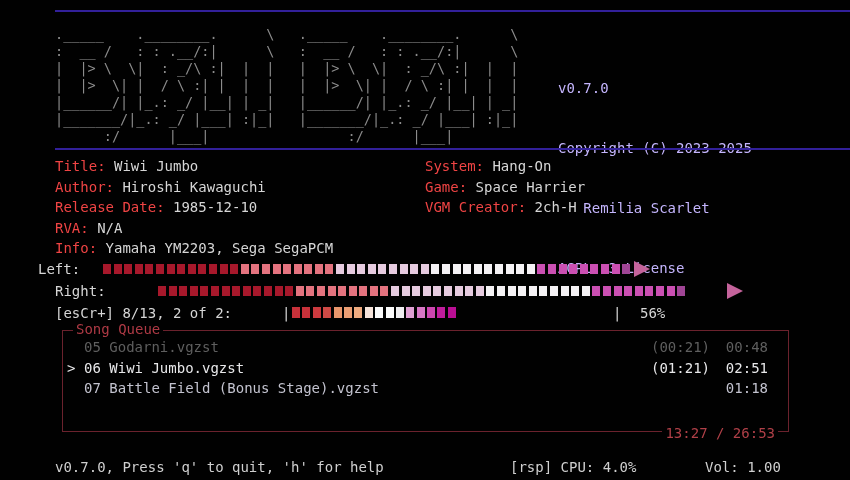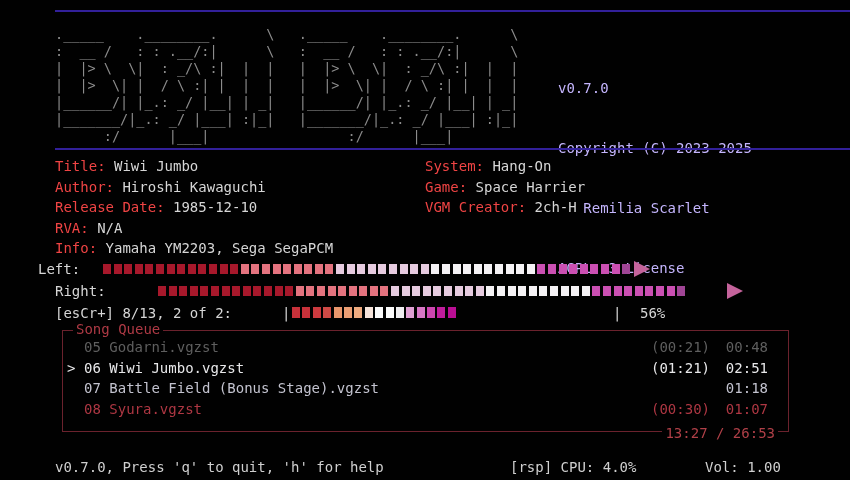--- a/index.html
+++ b/index.html
@@ -184,21 +184,20 @@
     <span class="abs" style="left:613px;">|</span>
     <span class="abs" style="left:640px;">56%</span>
   </div>
 
   <div class="queue-box">
     <span class="queue-title">Song Queue</span>
     <div id="queue-rows" style="padding-top:6px;">
         <div class="qrow tone-dim"><span class="cursor"></span><span class="qname">05 Godarni.vgzst</span><span class="qloop">(00:21)</span><span class="qtime">00:48</span></div>
         <div class="qrow tone-bright"><span class="cursor">&gt;</span><span class="qname">06 Wiwi Jumbo.vgzst</span><span class="qloop">(01:21)</span><span class="qtime">02:51</span></div>
         <div class="qrow tone-soft"><span class="cursor"></span><span class="qname">07 Battle Field (Bonus Stage).vgzst</span><span class="qloop"></span><span class="qtime">01:18</span></div>
-        <div class="qrow tone-alert"><span class="cursor"></span><span class="qname">08 Syura.vgzst</span><span class="qloop">(00:30)</span><span class="qtime">01:07</span></div>
       </div>
     <span class="queue-total">13:27 / 26:53</span>
   </div>
 
   <div class="footer">
     <span class="abs" style="left:55px;">v0.7.0, Press 'q' to quit, 'h' for help</span>
     <span class="abs" style="left:510px;">[rsp] CPU: 4.0%</span>
     <span class="abs" style="left:705px;">Vol: 1.00</span>
   </div>
 

